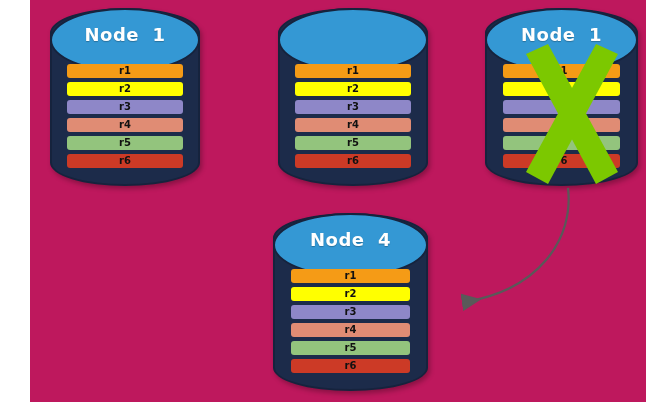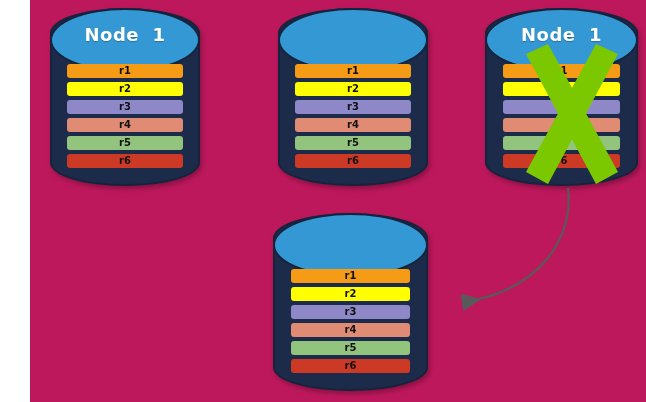--- a/index.html
+++ b/index.html
@@ -148,20 +148,21 @@
   <svg class="fail-cross" style="left:488px; top:44px;" width="108" height="146" viewBox="0 0 108 146">
     <g id="fail-cross-paths" fill="#7cc800">
       <polygon points="8,10 30,0 100,128 78,140" fill="#7cc800"></polygon>
       <polygon points="100,10 78,0 8,128 30,140" fill="#7cc800"></polygon>
     </g>
   </svg>
 
   <div class="node" style="left:243px; top:213px; width:155px; height:178px;">
     <div class="cyl-body" style="background: rgb(28, 43, 74); border-color: rgb(22, 35, 61);"></div>
     <div class="cyl-top" style="background: rgb(52, 152, 212); border-color: rgb(22, 35, 61);"></div>
+    <div class="node-title" style="color: rgb(255, 255, 255);">Node  4</div>
     <div class="rows">
       <div class="row-bar" style="background: rgb(245, 155, 22); color: rgb(17, 17, 17);">r1</div>
       <div class="row-bar" style="background: rgb(255, 255, 0); color: rgb(17, 17, 17);">r2</div>
       <div class="row-bar" style="background: rgb(142, 135, 200); color: rgb(17, 17, 17);">r3</div>
       <div class="row-bar" style="background: rgb(224, 140, 116); color: rgb(17, 17, 17);">r4</div>
       <div class="row-bar" style="background: rgb(147, 196, 125); color: rgb(17, 17, 17);">r5</div>
       <div class="row-bar" style="background: rgb(204, 58, 38); color: rgb(17, 17, 17);">r6</div>
     </div>
   </div>
 

